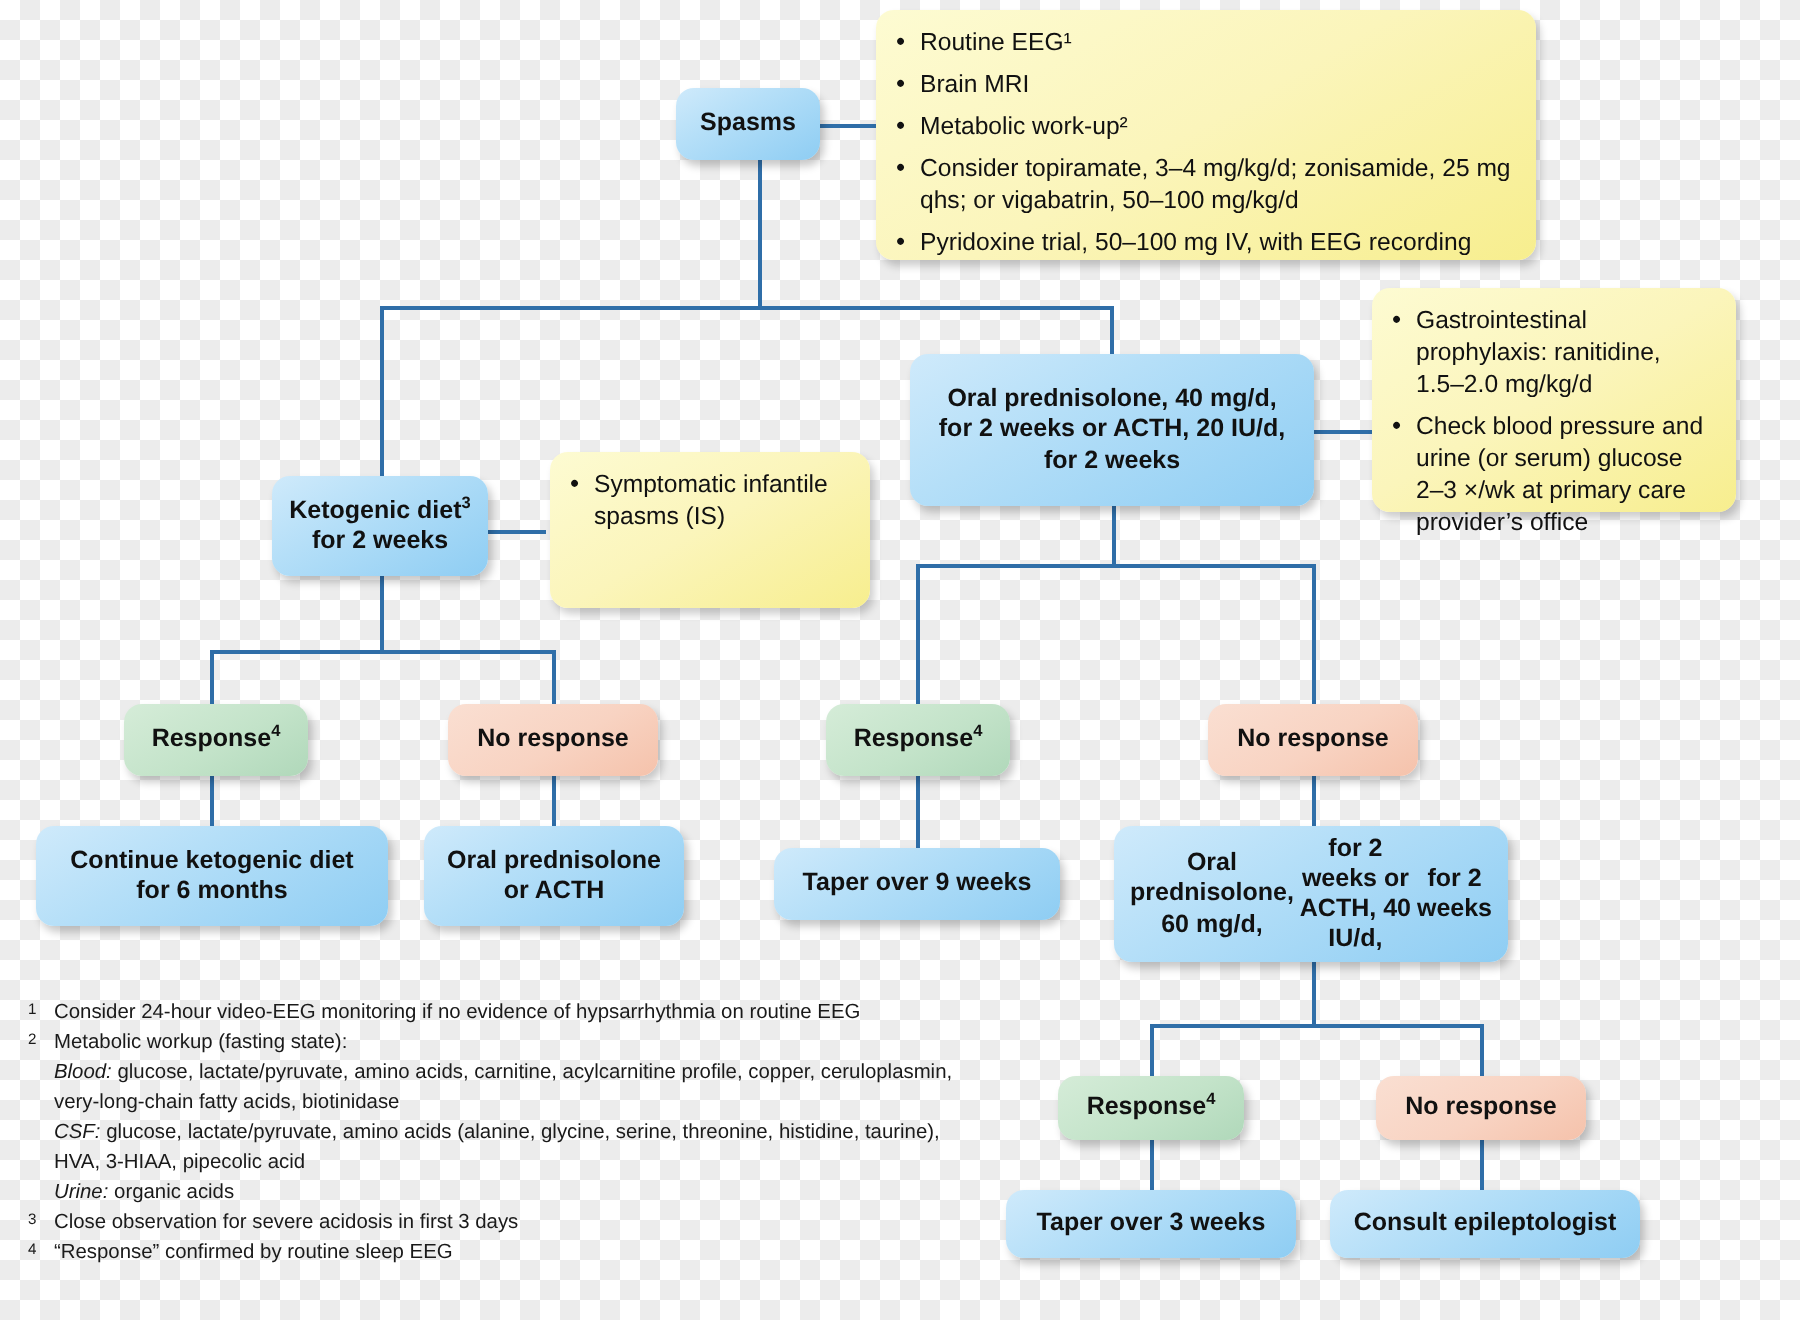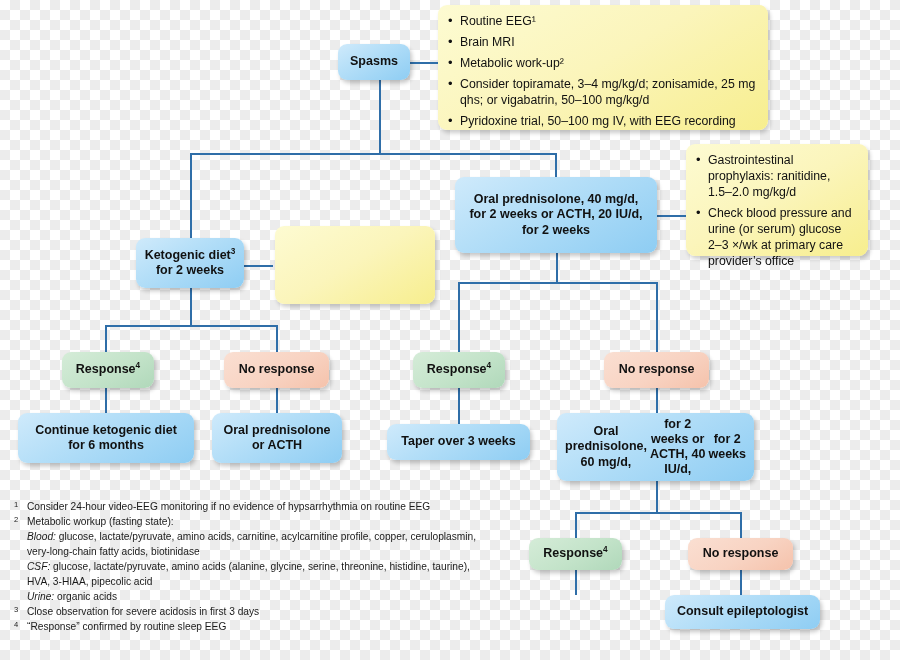--- a/index.html
+++ b/index.html
@@ -159,54 +159,58 @@
     <span>Continue ketogenic diet</span>
     <span>for 6 months</span>
   </div>
 
   <div class="node blue" style="left:212px;top:413px;width:130px;height:50px;flex-direction:column;">
     <span>Oral prednisolone</span>
     <span>or ACTH</span>
   </div>
 
   <div class="node blue" style="left:387px;top:424px;width:143px;height:36px;">
-    <span>Taper over 3 weeks</span>
+    <span>Taper over 9 weeks</span>
   </div>
 
   <div class="node blue" style="left:557px;top:413px;width:197px;height:68px;">
     <span>Oral prednisolone, 60 mg/d,</span>
     <span>for 2 weeks or ACTH, 40 IU/d,</span>
     <span>for 2 weeks</span>
   </div>
 
   <div class="node green" style="left:529px;top:538px;width:93px;height:32px;">
     <span><span>Response</span><sup>4</sup></span>
   </div>
 
   <div class="node pink" style="left:688px;top:538px;width:105px;height:32px;">
     <span>No response</span>
   </div>
 
+  <div class="node blue" style="left:503px;top:595px;width:145px;height:34px;">
+    <span>Taper over 3 weeks</span>
+  </div>
 
   <div class="node blue" style="left:665px;top:595px;width:155px;height:34px;">
     <span>Consult epileptologist</span>
   </div>
 
   <div class="callout" style="left:438px;top:5px;width:330px;height:125px;">
     <ul>
       <li>Routine EEG¹</li>
       <li>Brain MRI</li>
       <li>Metabolic work-up²</li>
       <li>Consider topiramate, 3–4 mg/kg/d; zonisamide, 25 mg qhs; or vigabatrin, 50–100 mg/kg/d</li>
       <li>Pyridoxine trial, 50–100 mg IV, with EEG recording</li>
     </ul>
   </div>
 
   <div class="callout" style="left:275px;top:226px;width:160px;height:78px;">
     <ul>
+      <li>Symptomatic infantile spasms (IS)</li>
     </ul>
   </div>
 
   <div class="callout" style="left:686px;top:144px;width:182px;height:112px;">
     <ul>
       <li>Gastrointestinal prophylaxis: ranitidine, 1.5–2.0 mg/kg/d</li>
       <li>Check blood pressure and urine (or serum) glucose 2–3 ×/wk at primary care provider’s office</li>
     </ul>
   </div>
 

